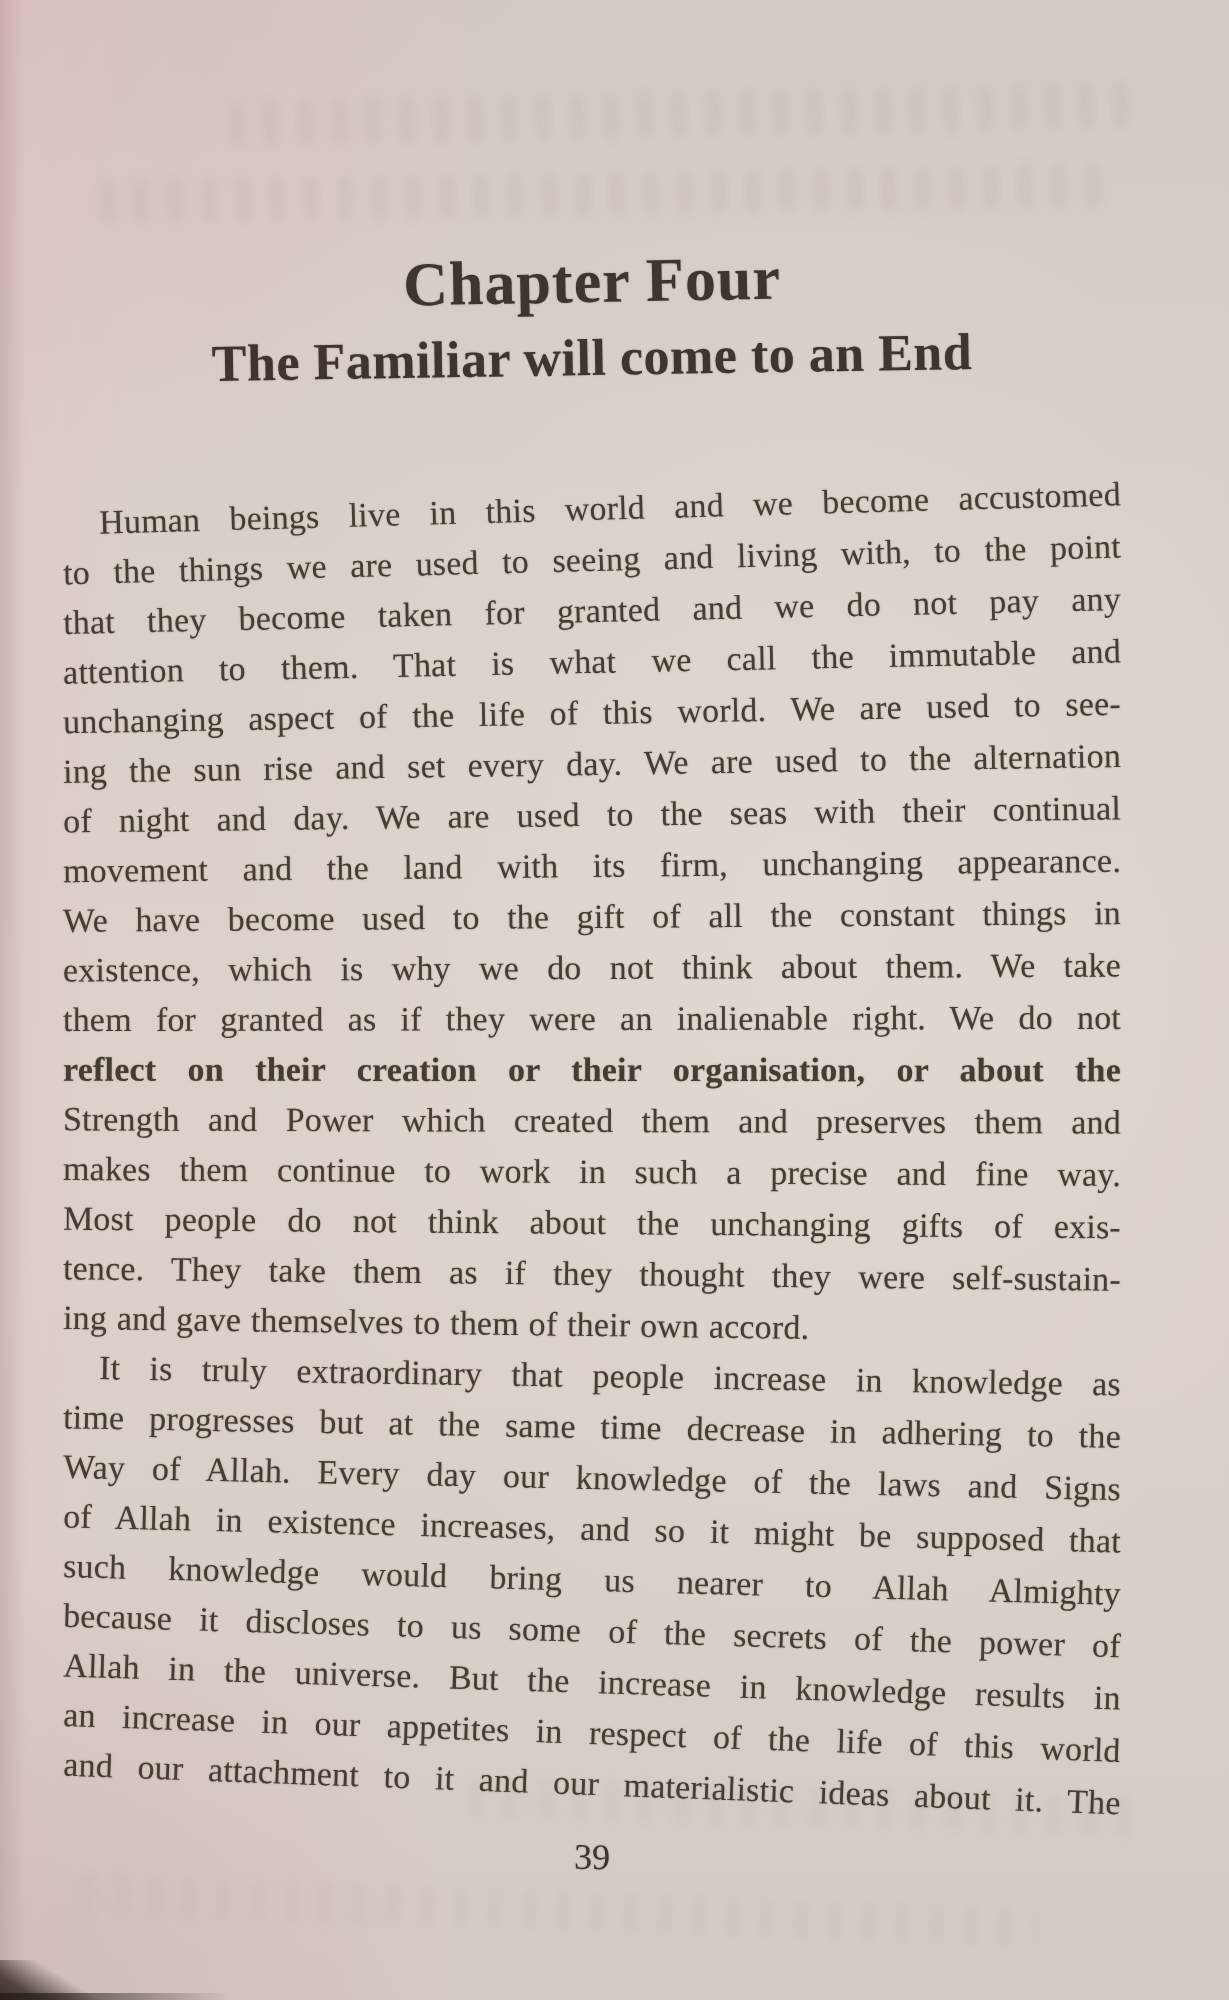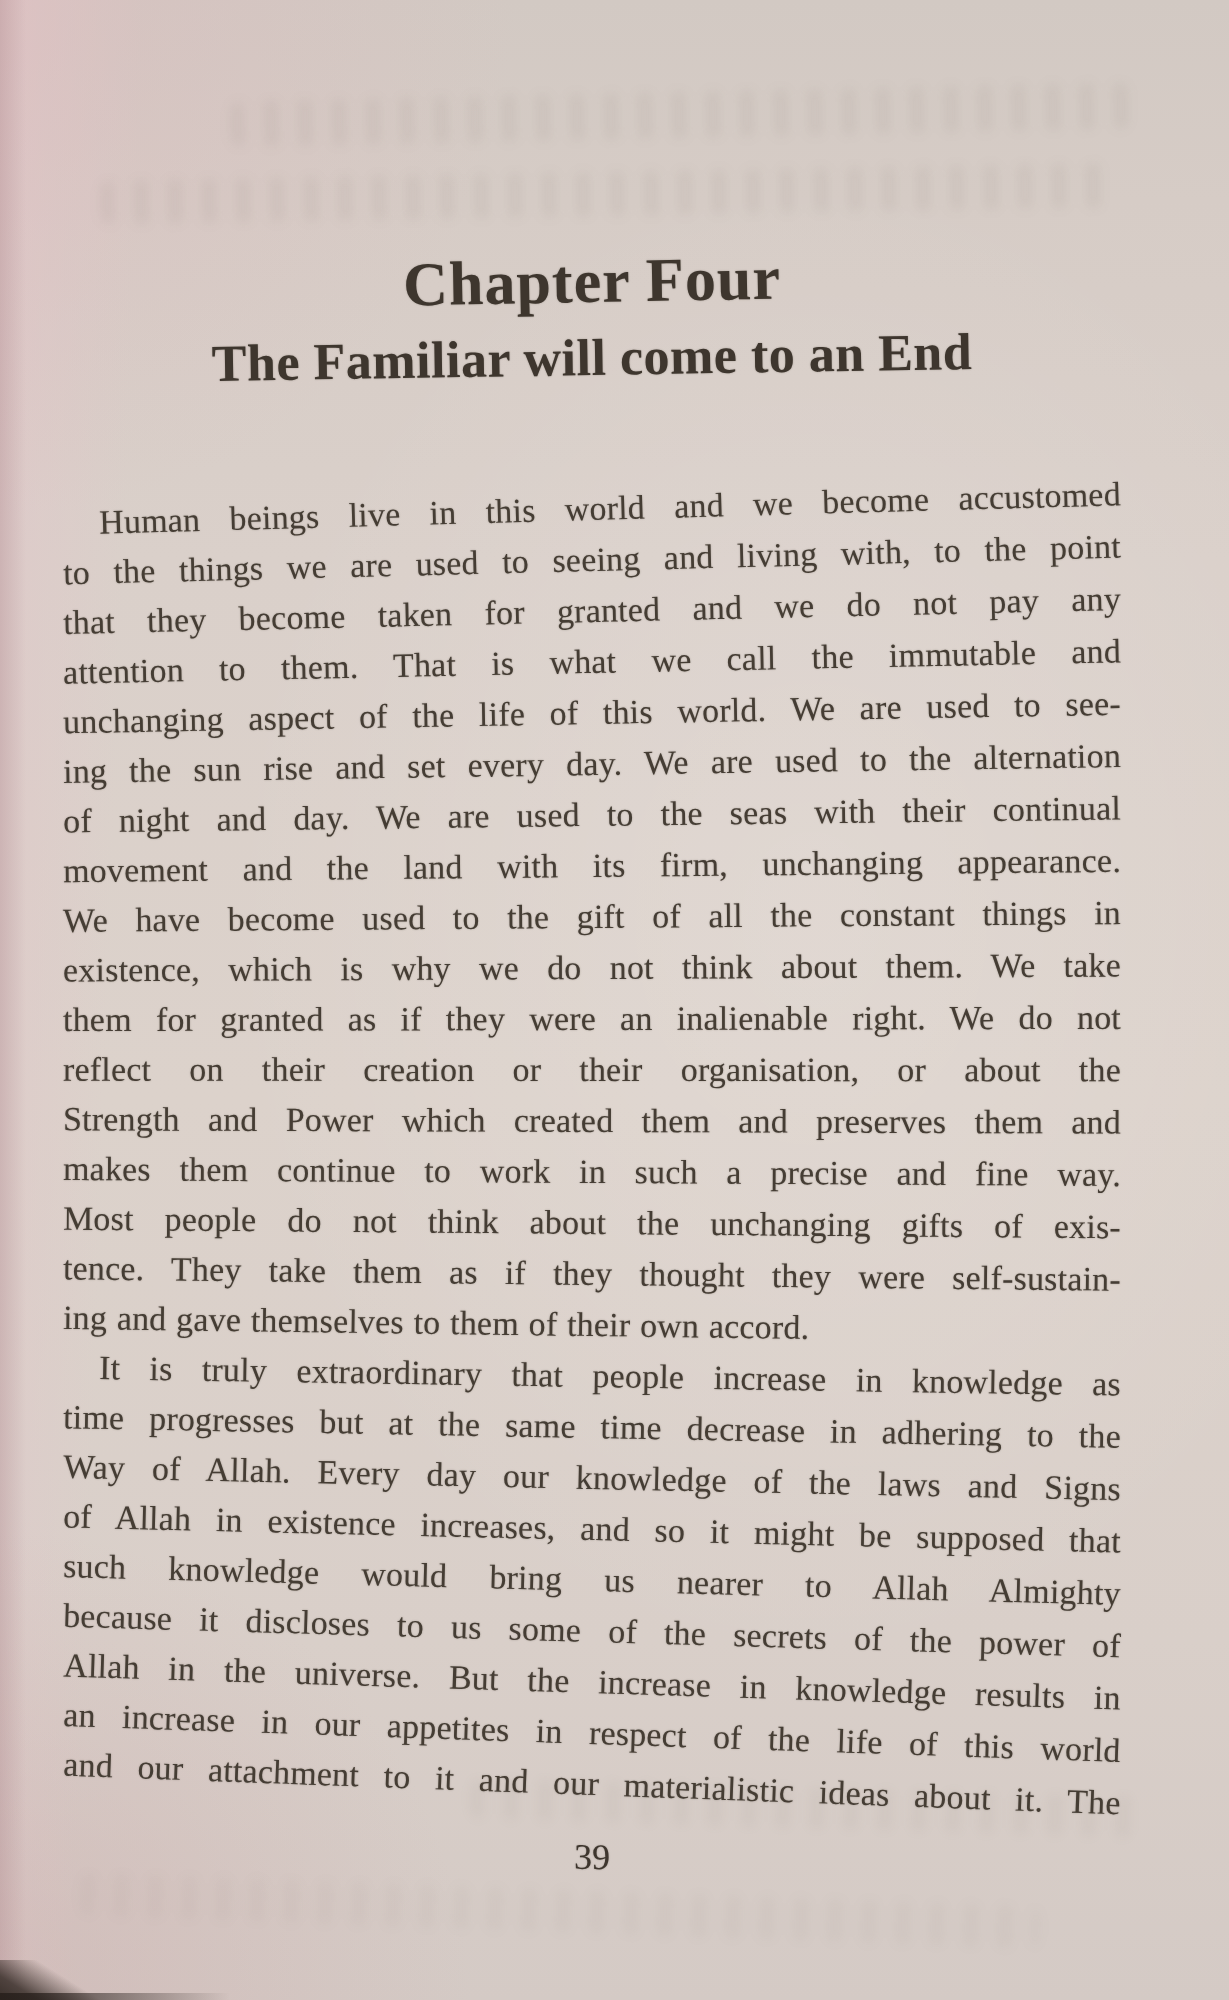--- a/index.html
+++ b/index.html
@@ -107,21 +107,21 @@
           <div class="line" style="transform: rotate(-1.45deg);">to the things we are used to seeing and living with, to the point</div>
           <div class="line" style="transform: rotate(-1.3deg);">that they become taken for granted and we do not pay any</div>
           <div class="line" style="transform: rotate(-1.16deg);">attention to them. That is what we call the immutable and</div>
           <div class="line" style="transform: rotate(-1.01deg);">unchanging aspect of the life of this world. We are used to see-</div>
           <div class="line" style="transform: rotate(-0.86deg);">ing the sun rise and set every day. We are used to the alternation</div>
           <div class="line" style="transform: rotate(-0.71deg);">of night and day. We are used to the seas with their continual</div>
           <div class="line" style="transform: rotate(-0.56deg);">movement and the land with its firm, unchanging appearance.</div>
           <div class="line" style="transform: rotate(-0.42deg);">We have become used to the gift of all the constant things in</div>
           <div class="line" style="transform: rotate(-0.27deg);">existence, which is why we do not think about them. We take</div>
           <div class="line" style="transform: rotate(-0.12deg);">them for granted as if they were an inalienable right. We do not</div>
-          <div class="line" style="transform: rotate(0.03deg);">reflect on their creation or their organisation, or about the</div>
+          <div class="line" style="transform: rotate(0.03deg); font-weight: bold;">reflect on their creation or their organisation, or about the</div>
           <div class="line" style="transform: rotate(0.18deg);">Strength and Power which created them and preserves them and</div>
           <div class="line" style="transform: rotate(0.32deg);">makes them continue to work in such a precise and fine way.</div>
           <div class="line" style="transform: rotate(0.47deg);">Most people do not think about the unchanging gifts of exis-</div>
           <div class="line" style="transform: rotate(0.62deg);">tence. They take them as if they thought they were self-sustain-</div>
           <div class="line last" style="transform: rotate(0.77deg);">ing and gave themselves to them of their own accord.</div>
         </div>
       <div class="para para-2">
           <div class="line first" style="transform: rotate(0.92deg);">It is truly extraordinary that people increase in knowledge as</div>
           <div class="line" style="transform: rotate(1.06deg);">time progresses but at the same time decrease in adhering to the</div>
           <div class="line" style="transform: rotate(1.21deg);">Way of Allah. Every day our knowledge of the laws and Signs</div>

